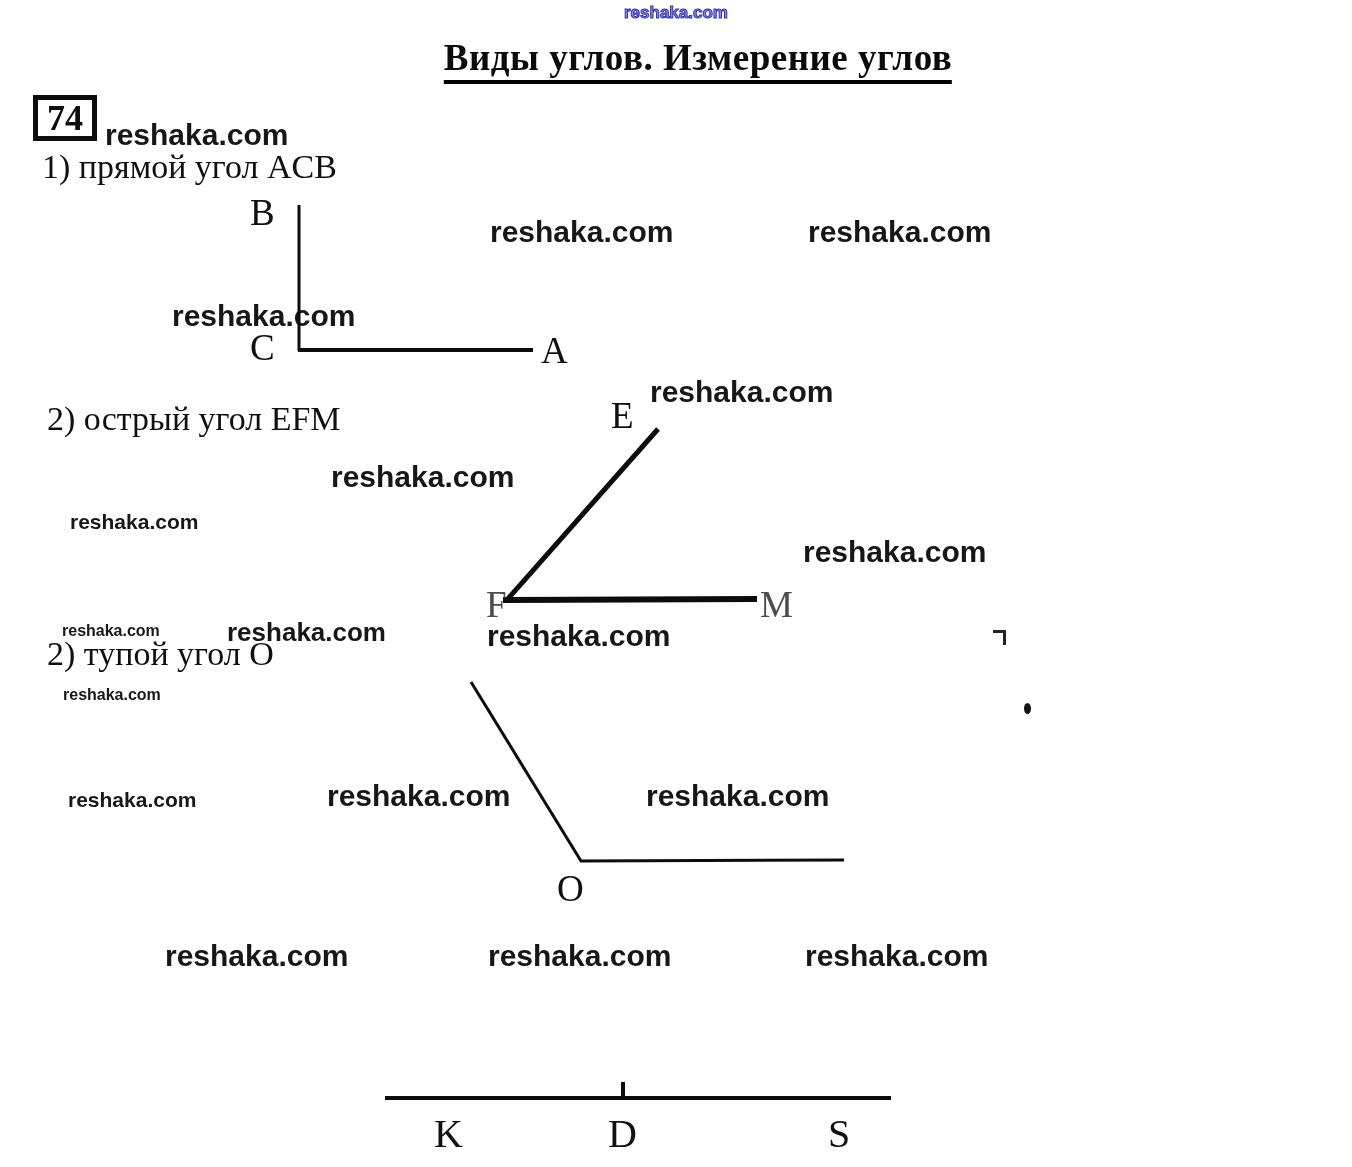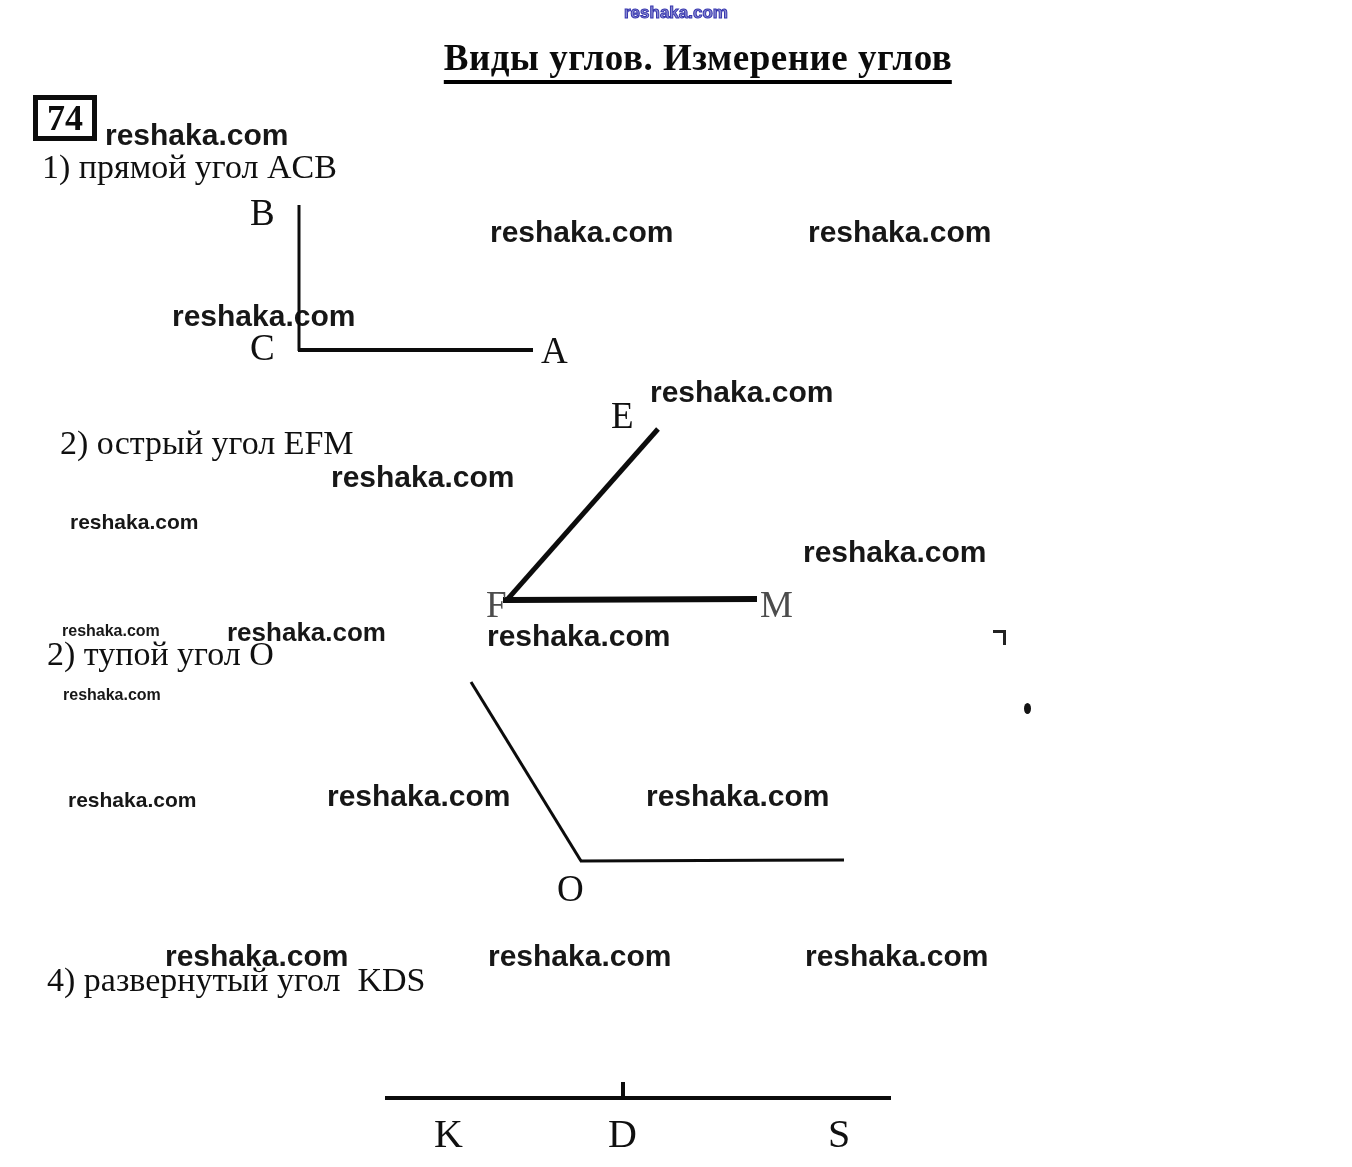--- a/index.html
+++ b/index.html
@@ -127,40 +127,39 @@
 
   <div class="sec" style="left:42px; top:150px;">1) прямой угол ACB</div>
   <svg class="fig" style="left:290px; top:198px;" width="255" height="160">
     <line x1="9" y1="7" x2="9" y2="153" stroke-width="3"></line>
     <line x1="8" y1="152" x2="243" y2="152" stroke-width="4"></line>
   </svg>
   <div class="pt" style="left:250px; top:194px;">B</div>
   <div class="pt" style="left:250px; top:329px;">C</div>
   <div class="pt" style="left:541px; top:332px;">A</div>
 
-  <div class="sec" style="left:60px; top:402px;margin-top:24px;">2) острый угол EFM</div>
+  <div class="sec" style="left:47px; top:402px;">2) острый угол EFM</div>
   <svg class="fig" style="left:495px; top:420px;" width="275" height="190">
     <line x1="163" y1="9" x2="11" y2="181" stroke-width="5"></line>
     <line x1="8" y1="180" x2="262" y2="179" stroke-width="6"></line>
   </svg>
   <div class="pt" style="left:611px; top:397px;">E</div>
   <div class="pt pt-gray" style="left:486px; top:586px;">F</div>
   <div class="pt pt-gray" style="left:760px; top:586px;">M</div>
 
   <div class="sec" style="left:47px; top:637px;">2) тупой угол О</div>
   <svg class="fig" style="left:460px; top:672px;" width="390" height="196">
     <line x1="11" y1="10" x2="121" y2="189" stroke-width="3"></line>
     <line x1="120" y1="189" x2="384" y2="188" stroke-width="3"></line>
   </svg>
   <div class="pt" style="left:557px; top:870px;">O</div>
 
   <div class="artifact-corner"></div>
   <div class="artifact-dot"></div>
 
-  <div class="sec" style="left:47px; top:963px;">4) развернутый угол  KDS</div>
   <svg class="fig" style="left:380px; top:1075px;" width="515" height="28">
     <line x1="5" y1="23" x2="511" y2="23" stroke-width="4"></line>
     <line x1="243" y1="7" x2="243" y2="23" stroke-width="4"></line>
   </svg>
   <div class="pt pt-big" style="left:434px; top:1114px;">K</div>
   <div class="pt pt-big" style="left:608px; top:1114px;">D</div>
   <div class="pt pt-big" style="left:828px; top:1114px;">S</div>
 
 </div>
 

